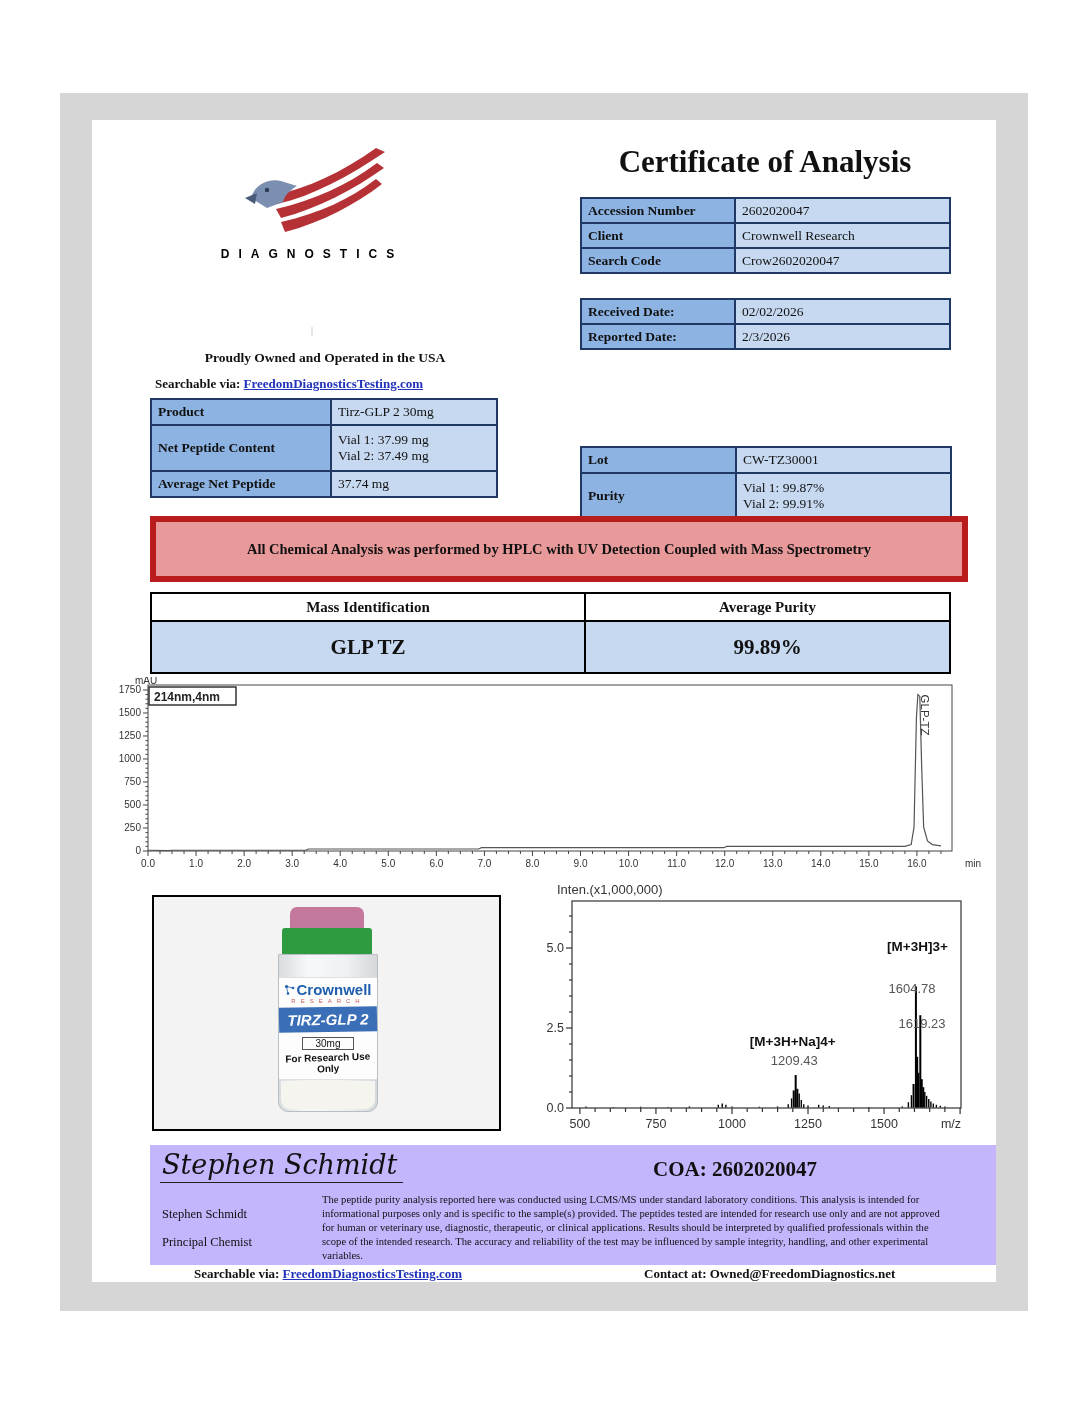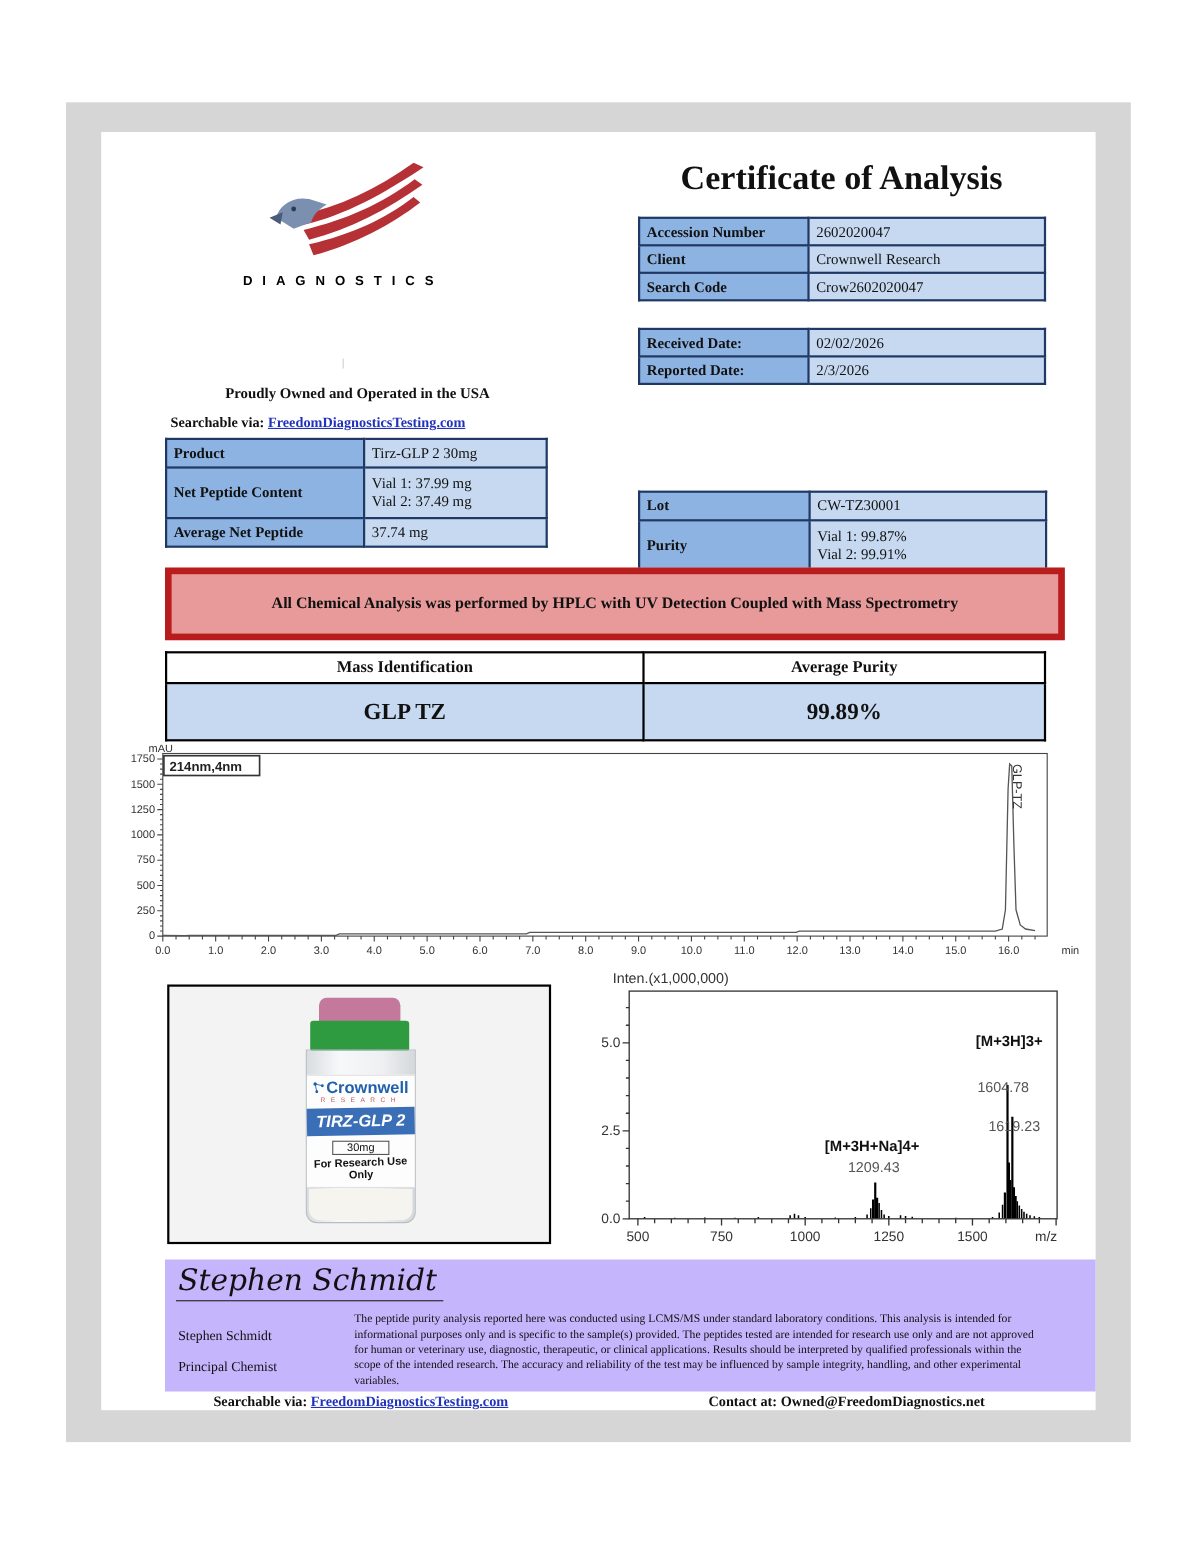--- a/index.html
+++ b/index.html
@@ -445,20 +445,21 @@
         <line x1="407.8803752931978" y1="227.5" x2="407.8803752931978" y2="226.4003091190108" stroke="#000" stroke-width="1.4"></line>
         <text x="380.50742767787335" y="71.23029366306028" text-anchor="middle" font-family="Liberation Sans, sans-serif" font-size="13.5" font-weight="bold" fill="#111">[M+3H]3+</text>
         <text x="375.0328381548085" y="113.14219474497682" text-anchor="middle" font-family="Liberation Sans, sans-serif" font-size="13" font-weight="normal" fill="#555">1604.78</text>
         <text x="385.06958561376075" y="148.01545595054097" text-anchor="middle" font-family="Liberation Sans, sans-serif" font-size="13" font-weight="normal" fill="#555">1619.23</text>
         <text x="255.80844409695075" y="165.93199381761977" text-anchor="middle" font-family="Liberation Sans, sans-serif" font-size="13.5" font-weight="bold" fill="#111">[M+3H+Na]4+</text>
         <text x="257.32916340891325" y="185.4482225656878" text-anchor="middle" font-family="Liberation Sans, sans-serif" font-size="13" font-weight="normal" fill="#555">1209.43</text>
       </svg>
 
     <div class="sig-block">
       <div class="sig-script">Stephen Schmidt</div>
+      <div class="sig-coa">COA: 2602020047</div>
       <div class="sig-name">Stephen Schmidt</div>
       <div class="sig-role">Principal Chemist</div>
       <div class="sig-disclaimer">The peptide purity analysis reported here was conducted using LCMS/MS under standard laboratory conditions. This analysis is intended for informational purposes only and is specific to the sample(s) provided. The peptides tested are intended for research use only and are not approved for human or veterinary use, diagnostic, therapeutic, or clinical applications. Results should be interpreted by qualified professionals within the scope of the intended research. The accuracy and reliability of the test may be influenced by sample integrity, handling, and other experimental variables.</div>
     </div>
 
     <div class="footer-search"><span>Searchable via: </span><a class="link" href="#">FreedomDiagnosticsTesting.com</a></div>
     <div class="footer-contact">Contact at: Owned@FreedomDiagnostics.net</div>
 
   </div>
 </div>

